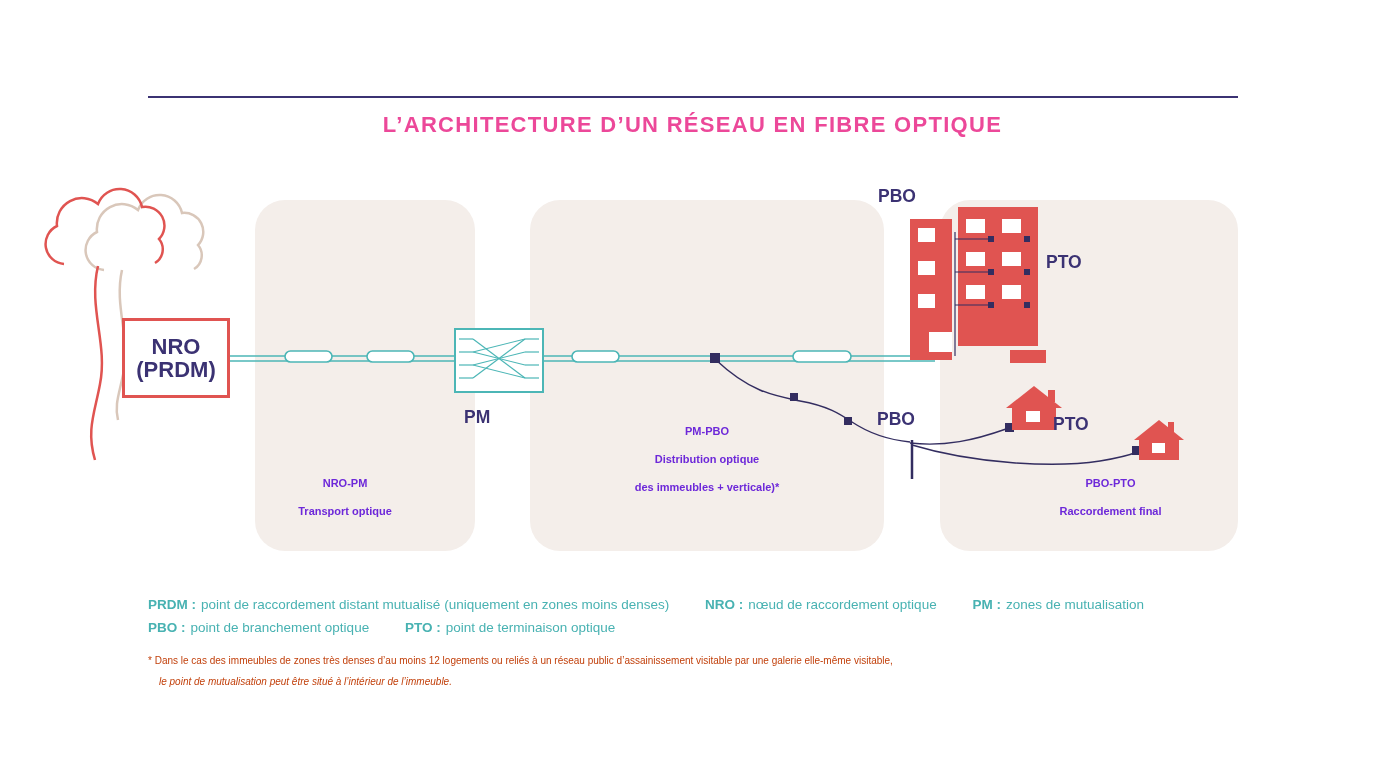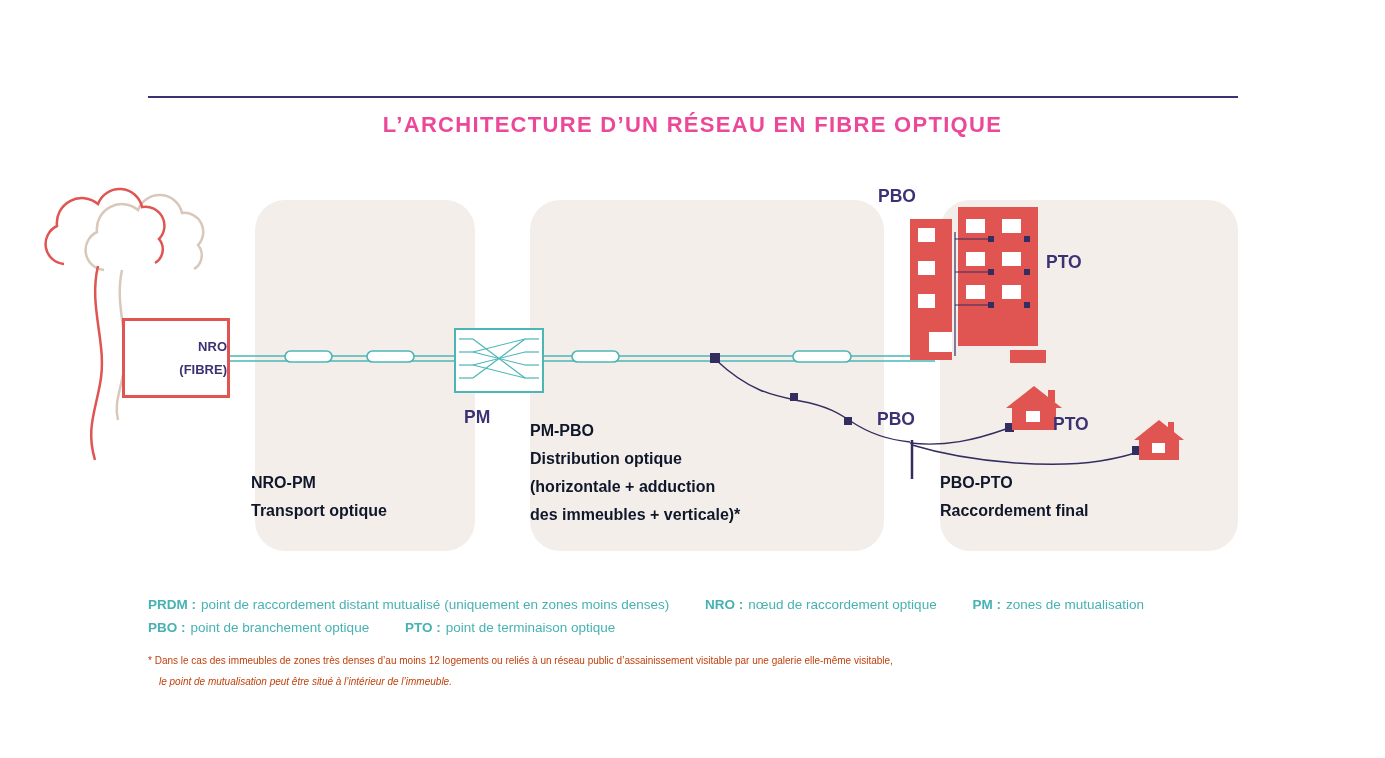--- a/index.html
+++ b/index.html
@@ -10,32 +10,32 @@
   .top-rule { position:absolute; left:148px; top:96px; width:1090px; height:2px; background:#3b3273; }
   .title {
     position:absolute; left:0; top:112px; width:1385px; margin:0;
     text-align:center; color:#ec4899; font-size:22px; font-weight:bold; letter-spacing:1.3px;
   }
   .panel { position:absolute; top:200px; height:351px; background:#f4eeea; border-radius:30px; }
   .panel-1 { left:255px; width:220px; }
   .panel-2 { left:530px; width:354px; }
   .panel-3 { left:940px; width:298px; }
   .panel-caption {
-    position:absolute; color:#0f172a;
-    font-weight:bold; font-size:16px; line-height:28px;
-  }
-  .cap-1 { left:251px; top:469px; width:212px; }
+    position:absolute; text-align:center; color:#6d28d9;
+    font-weight:bold; font-size:11px; line-height:28px;
+  }
+  .cap-1 { left:239px; top:469px; width:212px; }
   .cap-2 { left:530px; top:417px; width:354px; }
   .cap-3 { left:940px; top:469px; width:341px; }
   .art { position:absolute; left:0; top:0; }
   .nro-box {
     position:absolute; left:122px; top:318px; width:108px; height:80px;
     background:#ffffff; border:3px solid #e05451; box-sizing:border-box;
-    display:flex; flex-direction:column; justify-content:center; align-items:flex-end;
-    color:#3b3273; font-weight:bold; font-size:13px; line-height:23px; text-align:center;
+    display:flex; flex-direction:column; justify-content:center; align-items:center;
+    color:#3b3273; font-weight:bold; font-size:22px; line-height:23px; text-align:center;
   }
   .node-label {
     position:absolute; width:70px; text-align:left;
     color:#3b3273; font-weight:bold; font-size:17.5px;
   }
   .lbl-pm    { left:464px;  top:407px; }
   .lbl-pbo-b { left:878px;  top:186px; }
   .lbl-pto-b { left:1046px; top:252px; }
   .lbl-pbo-a { left:877px;  top:409px; }
   .lbl-pto-h { left:1053px; top:414px; }
@@ -151,37 +151,36 @@
     <g>
       <rect x="1168" y="422" width="6" height="10" fill="#e05451"></rect>
       <polygon points="1134,440 1159,420 1184,440" fill="#e05451"></polygon>
       <rect x="1139" y="438" width="40" height="22" fill="#e05451"></rect>
       <rect x="1152" y="443" width="13" height="10" fill="#ffffff"></rect>
     </g>
   </svg>
 
   <div class="nro-box">
     <span>NRO</span>
-    <span>(FIBRE)</span>
+    <span>(PRDM)</span>
   </div>
 
   <div class="node-label lbl-pm">PM</div>
   <div class="node-label lbl-pbo-b">PBO</div>
   <div class="node-label lbl-pto-b">PTO</div>
   <div class="node-label lbl-pbo-a">PBO</div>
   <div class="node-label lbl-pto-h">PTO</div>
 
   <div class="panel-caption cap-1">
     <div>NRO-PM</div>
     <div>Transport optique</div>
   </div>
   <div class="panel-caption cap-2">
     <div>PM-PBO</div>
     <div>Distribution optique</div>
-    <div>(horizontale + adduction</div>
     <div>des immeubles + verticale)*</div>
   </div>
   <div class="panel-caption cap-3">
     <div>PBO-PTO</div>
     <div>Raccordement final</div>
   </div>
 
   <div class="legend">
     <div class="legend-row">
       <span class="legend-item">

